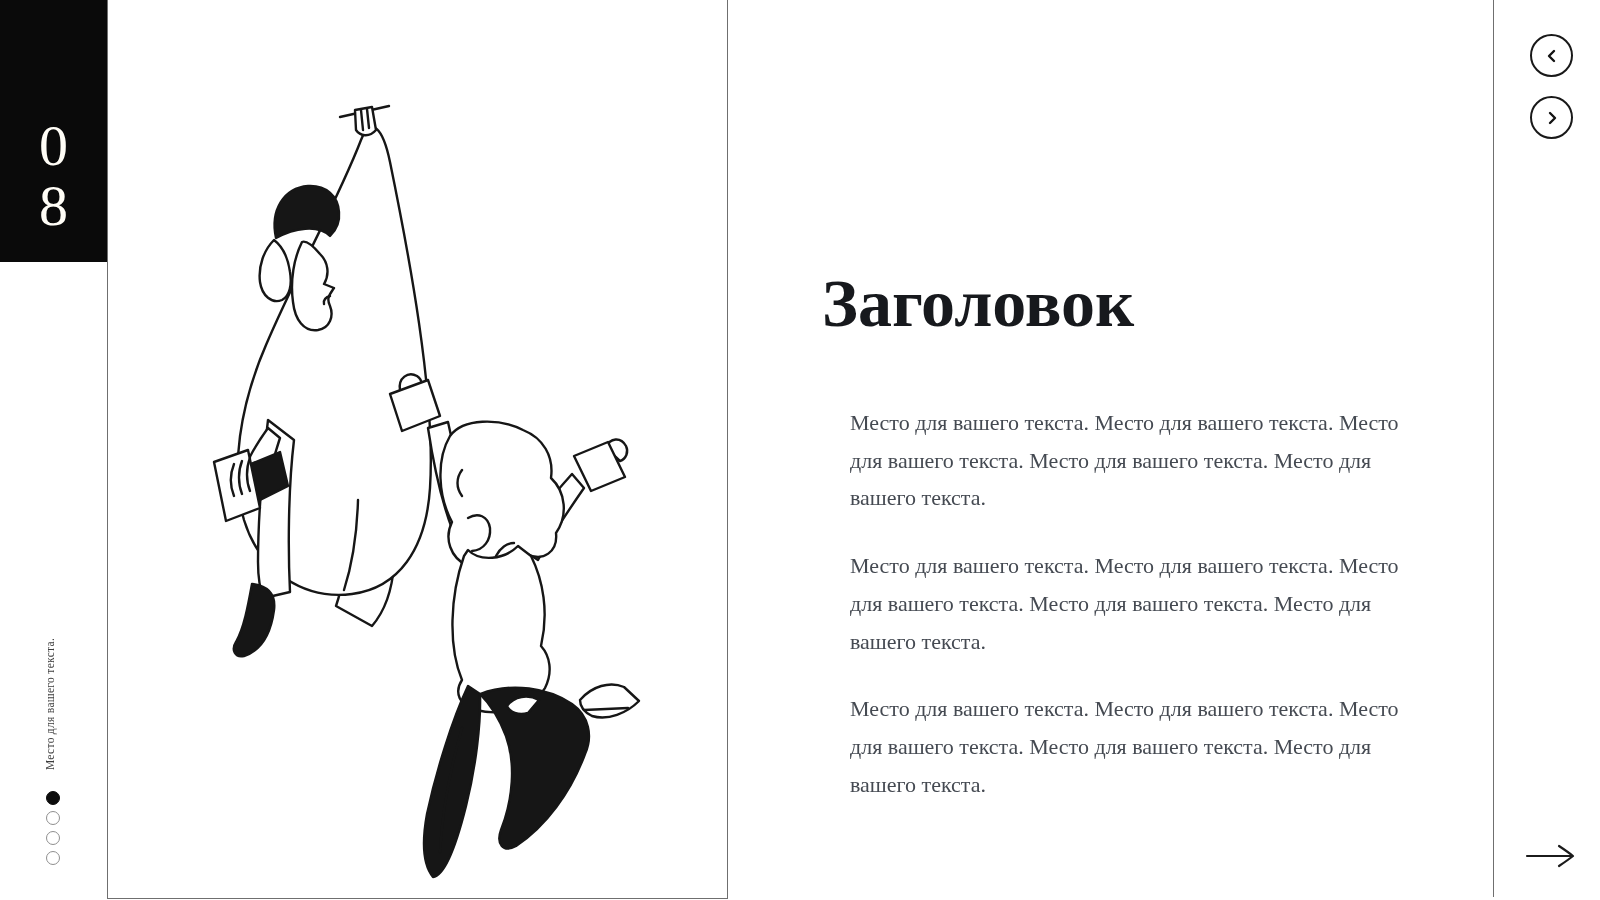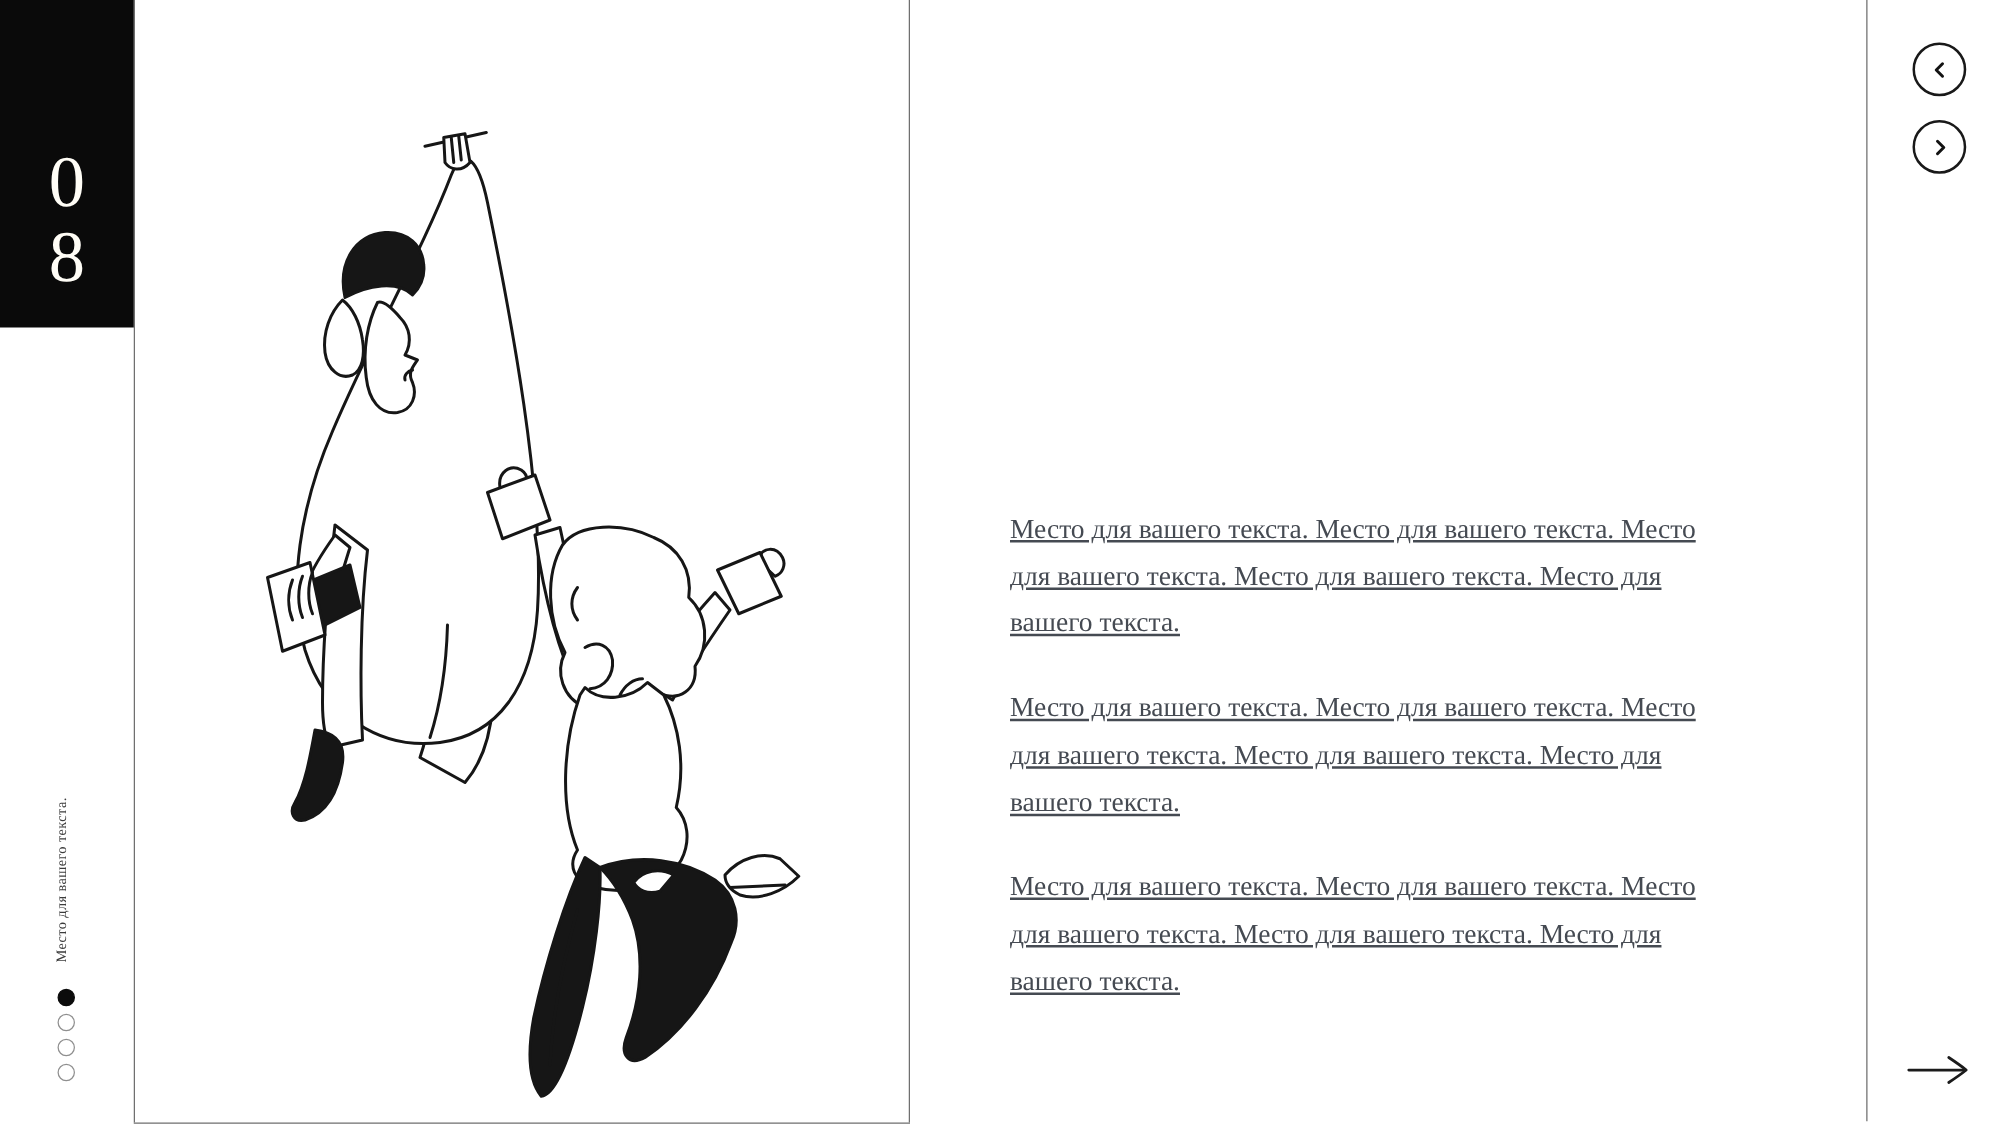--- a/index.html
+++ b/index.html
@@ -21,21 +21,21 @@
   
   .vcaption{position:absolute;left:44px;top:620px;height:150px;
             writing-mode:vertical-rl;transform:rotate(180deg);
             font-size:11.5px;letter-spacing:.3px;color:#3c3c3c;white-space:nowrap;}
   
   .dots{position:absolute;left:46px;top:791px;display:flex;flex-direction:column;gap:6px;}
   .dot{width:14px;height:14px;border-radius:50%;border:1.5px solid #8f8f8f;background:#fff;box-sizing:border-box;}
   .dot.active{background:#0c0c0c;border-color:#0c0c0c;}
   
   .heading{position:absolute;left:822px;top:222px;font-size:68px;line-height:70px;color:#17191d;}
-  .bodytext{position:absolute;left:808px;top:404px;width:575px;color:#454a52;text-decoration:underline;}
+  .bodytext{position:absolute;left:850px;top:404px;width:575px;color:#454a52;}
   .bodytext p{margin:0 0 30px 0;font-size:22px;line-height:37.7px;}
   
   .navbtn{position:absolute;width:43px;height:43px;border:2px solid #191919;border-radius:50%;
           background:#fff;display:flex;align-items:center;justify-content:center;cursor:pointer;box-sizing:border-box;}
   .btn-prev{left:1530px;top:34px;}
   .btn-next{left:1530px;top:96px;}
   .navbtn svg{display:block;}
   .navbtn polyline{fill:none;stroke:#131313;stroke-width:2.4;stroke-linecap:round;stroke-linejoin:round;}
   
   .arrow-next{position:absolute;left:1524px;top:842px;width:56px;height:28px;cursor:pointer;}
@@ -109,20 +109,21 @@
 
   <div class="vcaption">Место для вашего текста.</div>
 
   <div class="dots">
       <div class="dot active"></div>
       <div class="dot"></div>
       <div class="dot"></div>
       <div class="dot"></div>
     </div>
 
+  <h1 class="heading">Заголовок</h1>
   <div class="bodytext">
     <p>Место для вашего текста. Место для вашего текста. Место для вашего текста. Место для вашего текста. Место для вашего текста.</p>
     <p>Место для вашего текста. Место для вашего текста. Место для вашего текста. Место для вашего текста. Место для вашего текста.</p>
     <p>Место для вашего текста. Место для вашего текста. Место для вашего текста. Место для вашего текста. Место для вашего текста.</p>
   </div>
 
   <div class="navbtn btn-prev">
     <svg width="16" height="16" viewBox="0 0 16 16">
       <polyline points="10,3 5,8 10,13"></polyline>
     </svg>

